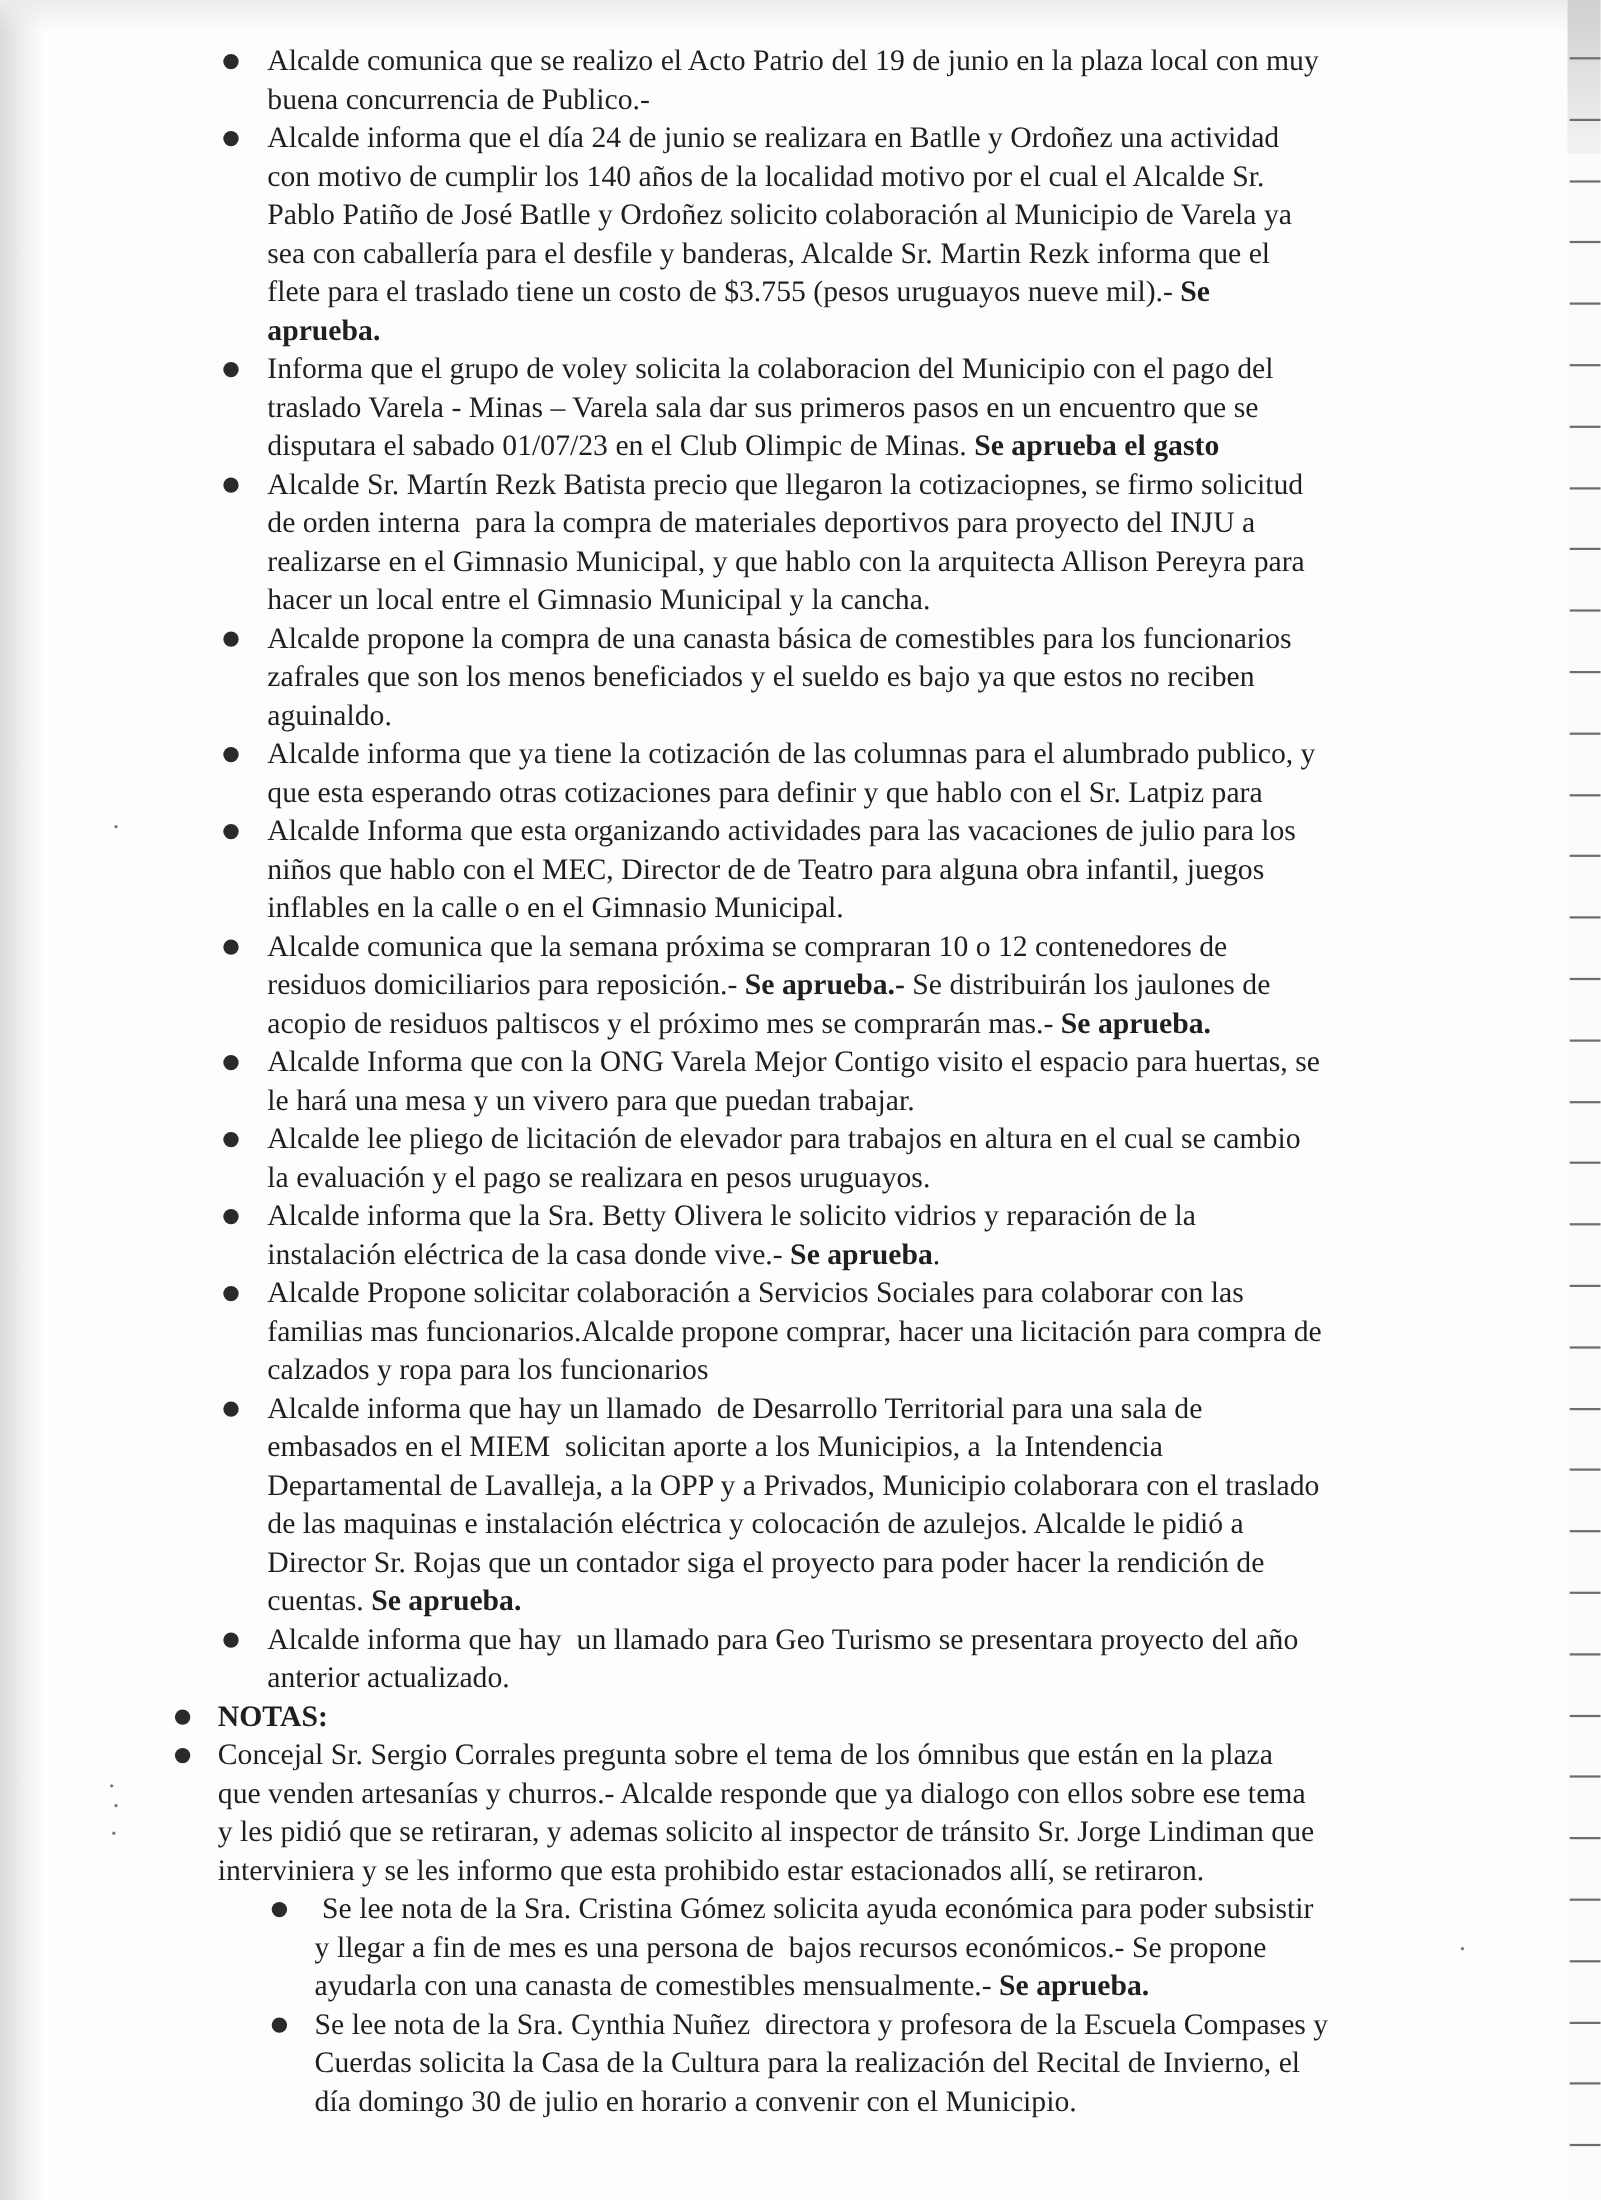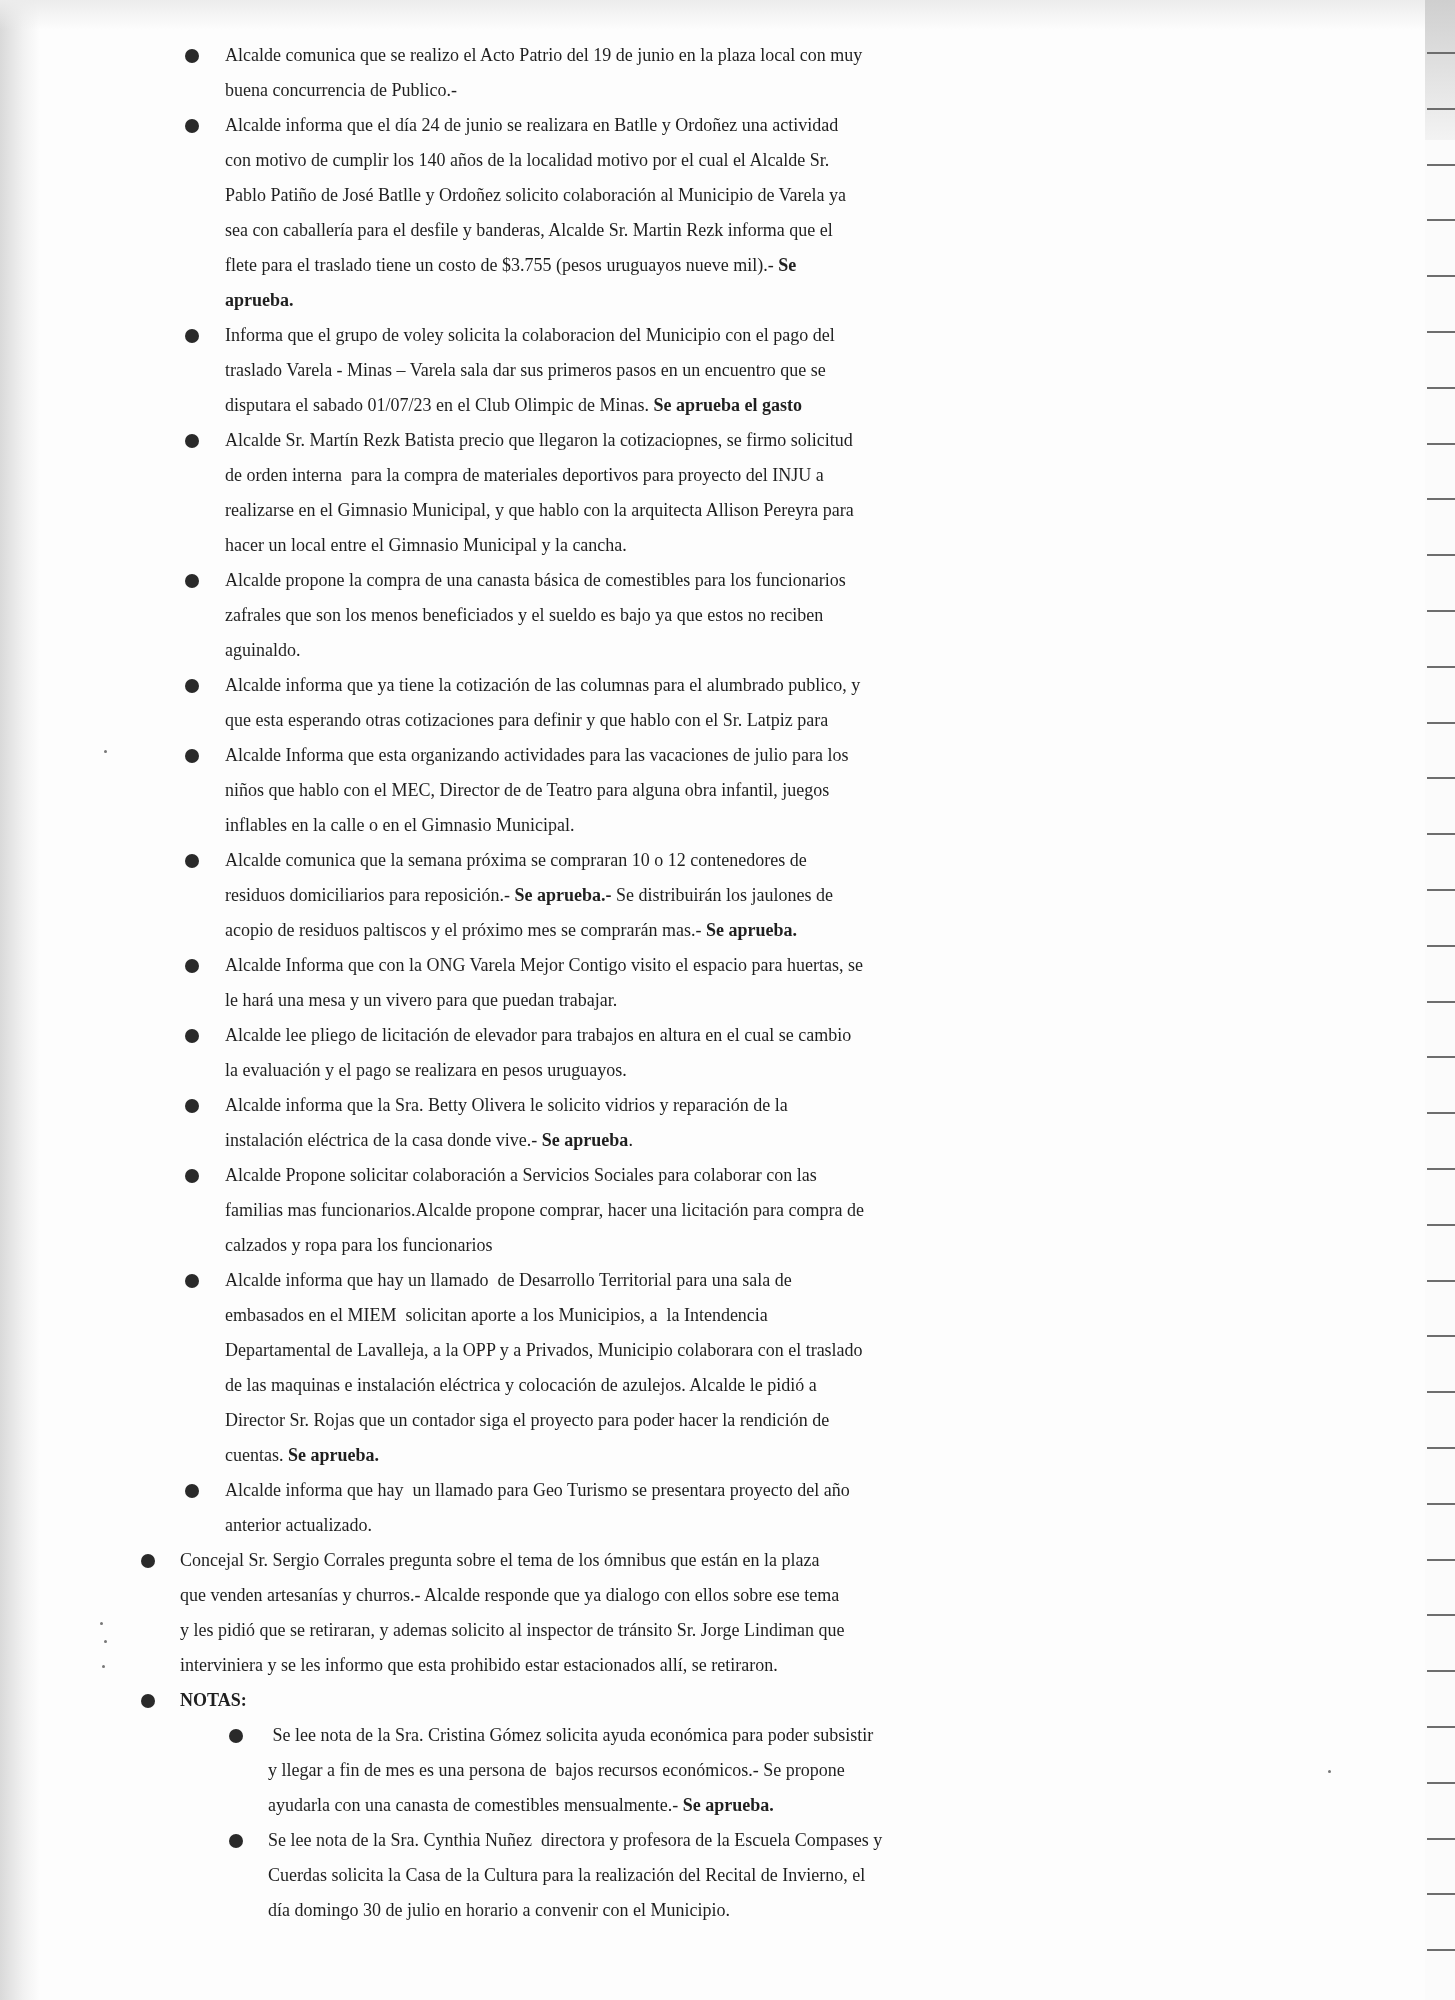--- a/index.html
+++ b/index.html
@@ -23,22 +23,22 @@
     background: #fbfbfb;
   }
   .margin-strip-top {
     position: absolute; right: 0; top: 0; width: 30px; height: 140px;
     background: linear-gradient(to bottom, #cfcfcf, #f3f3f3);
   }
   .rule-line {
     position: absolute; right: 0; width: 28px; height: 2px; background: #6d6d6d;
   }
   .content {
-    position: absolute; left: 0; top: 38px; width: 1380px;
-    font-size: 18px; line-height: 35px;
+    position: absolute; left: 18px; top: 38px; width: 1380px;
+    font-size: 27px; line-height: 35px;
   }
   .item { position: relative; }
   .item .bullet {
     position: absolute; top: 11px; width: 14px; height: 14px; border-radius: 50%;
     background: #2a2a2a;
   }
   .lvl1 { padding-left: 180px; }
   .lvl1 > .bullet { left: 141px; }
   .lvl2 { padding-left: 225px; }
   .lvl2 > .bullet { left: 185px; }
@@ -180,29 +180,29 @@
       <span class="line"><span>Director Sr. Rojas que un contador siga el proyecto para poder hacer la rendición de</span></span>
       <span class="line"><span>cuentas. </span><b>Se aprueba.</b></span>
     </div>
     <div class="item lvl2">
       <span class="bullet"></span>
       <span class="line"><span>Alcalde informa que hay  un llamado para Geo Turismo se presentara proyecto del año</span></span>
       <span class="line"><span>anterior actualizado.</span></span>
     </div>
     <div class="item lvl1">
       <span class="bullet"></span>
+      <span class="line"><b>NOTAS:</b></span>
+    </div>
+    <div class="item lvl1">
+      <span class="bullet"></span>
       <span class="line"><span>Concejal Sr. Sergio Corrales pregunta sobre el tema de los ómnibus que están en la plaza</span></span>
       <span class="line"><span>que venden artesanías y churros.- Alcalde responde que ya dialogo con ellos sobre ese tema</span></span>
       <span class="line"><span>y les pidió que se retiraran, y ademas solicito al inspector de tránsito Sr. Jorge Lindiman que</span></span>
       <span class="line"><span>interviniera y se les informo que esta prohibido estar estacionados allí, se retiraron.</span></span>
     </div>
-    <div class="item lvl1">
-      <span class="bullet"></span>
-      <span class="line"><b>NOTAS:</b></span>
-    </div>
     <div class="item lvl3">
       <span class="bullet"></span>
       <span class="line"><span> Se lee nota de la Sra. Cristina Gómez solicita ayuda económica para poder subsistir</span></span>
       <span class="line"><span>y llegar a fin de mes es una persona de  bajos recursos económicos.- Se propone</span></span>
       <span class="line"><span>ayudarla con una canasta de comestibles mensualmente.- </span><b>Se aprueba.</b></span>
     </div>
     <div class="item lvl3">
       <span class="bullet"></span>
       <span class="line"><span>Se lee nota de la Sra. Cynthia Nuñez  directora y profesora de la Escuela Compases y</span></span>
       <span class="line"><span>Cuerdas solicita la Casa de la Cultura para la realización del Recital de Invierno, el</span></span>

